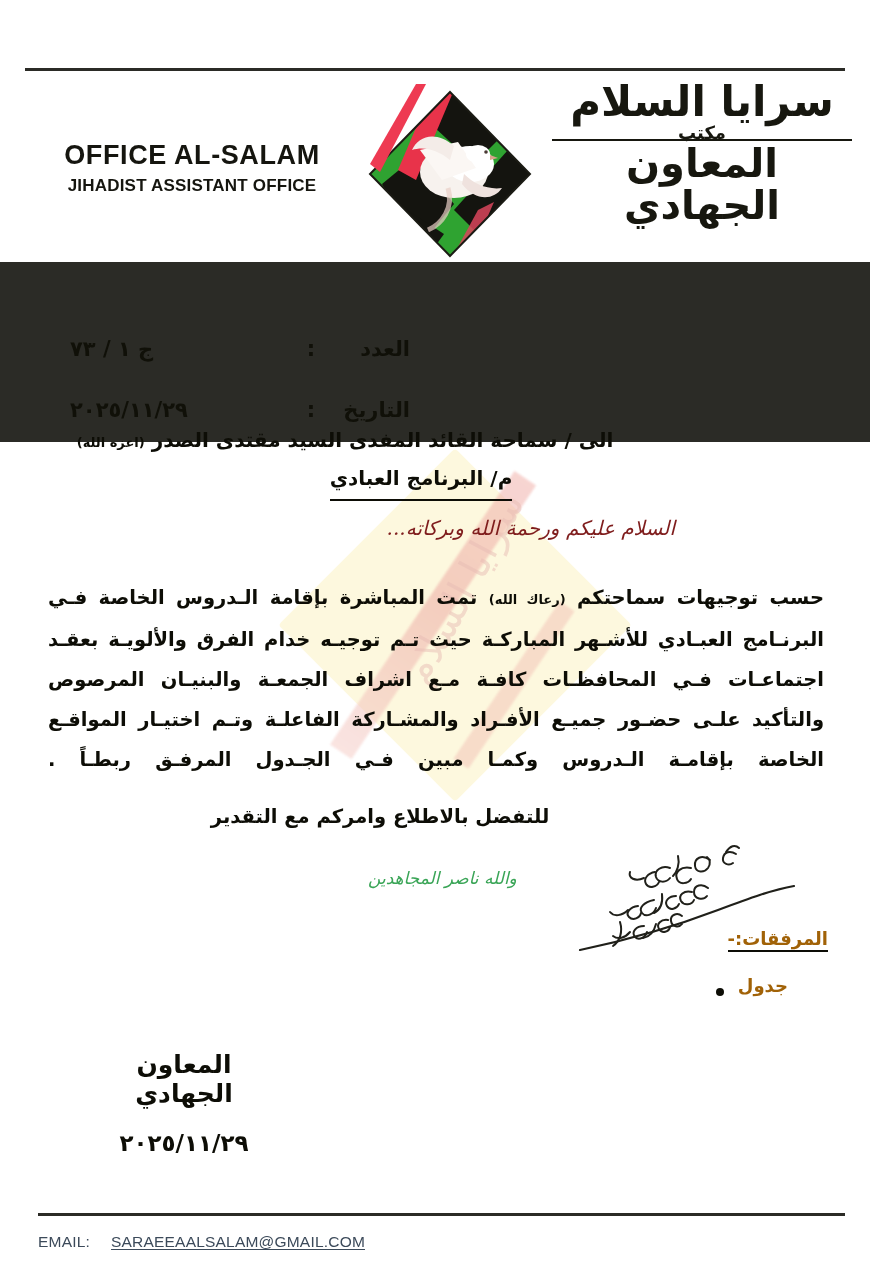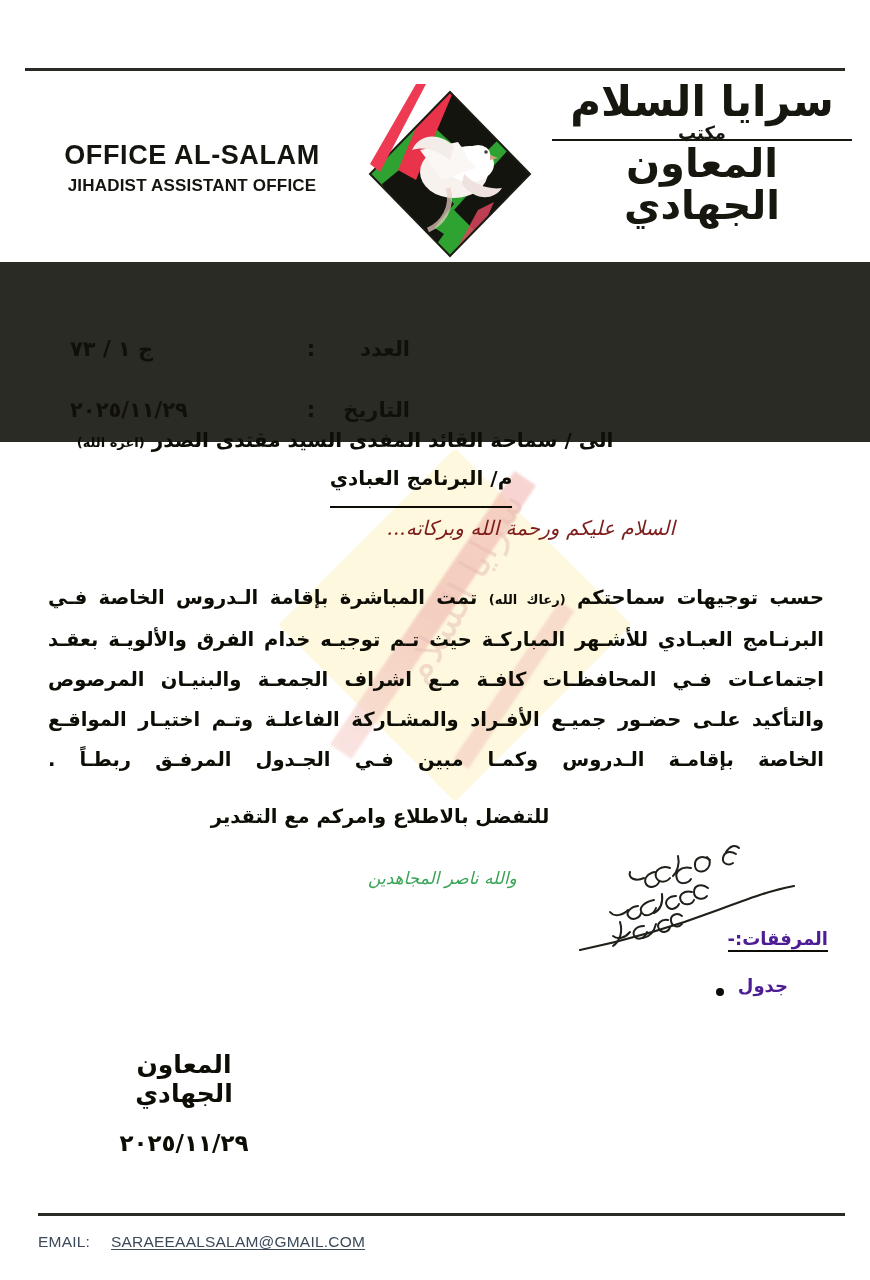--- a/index.html
+++ b/index.html
@@ -213,21 +213,21 @@
   }
   .subject-line {
     font-family: "DejaVu Sans", sans-serif;
     font-size: 20px;
     font-weight: bold;
     margin-top: 14px;
     padding-right: 28px;
   }
   .subject-line span {
     border-bottom: 2px solid #0d0d06;
-    padding-bottom: 16px;
+    padding-bottom: 9px;
   }
 
   
   .greeting {
     position: absolute;
     top: 516px;
     right: 195px;
     direction: rtl;
     z-index: 3;
     color: #7f1d1d;
@@ -299,21 +299,21 @@
   }
   .annotation svg { display: block; }
 
   
   .attachments {
     position: absolute;
     top: 928px;
     right: 42px;
     direction: rtl;
     z-index: 3;
-    color: #4c1d95;
+    color: #a16207;
     text-align: right;
   }
   .attach-title {
     font-family: "DejaVu Sans", sans-serif;
     font-size: 18px;
     font-weight: bold;
   }
   .attach-title span {
     border-bottom: 2px solid #0d0d06;
     padding-bottom: 1px;

